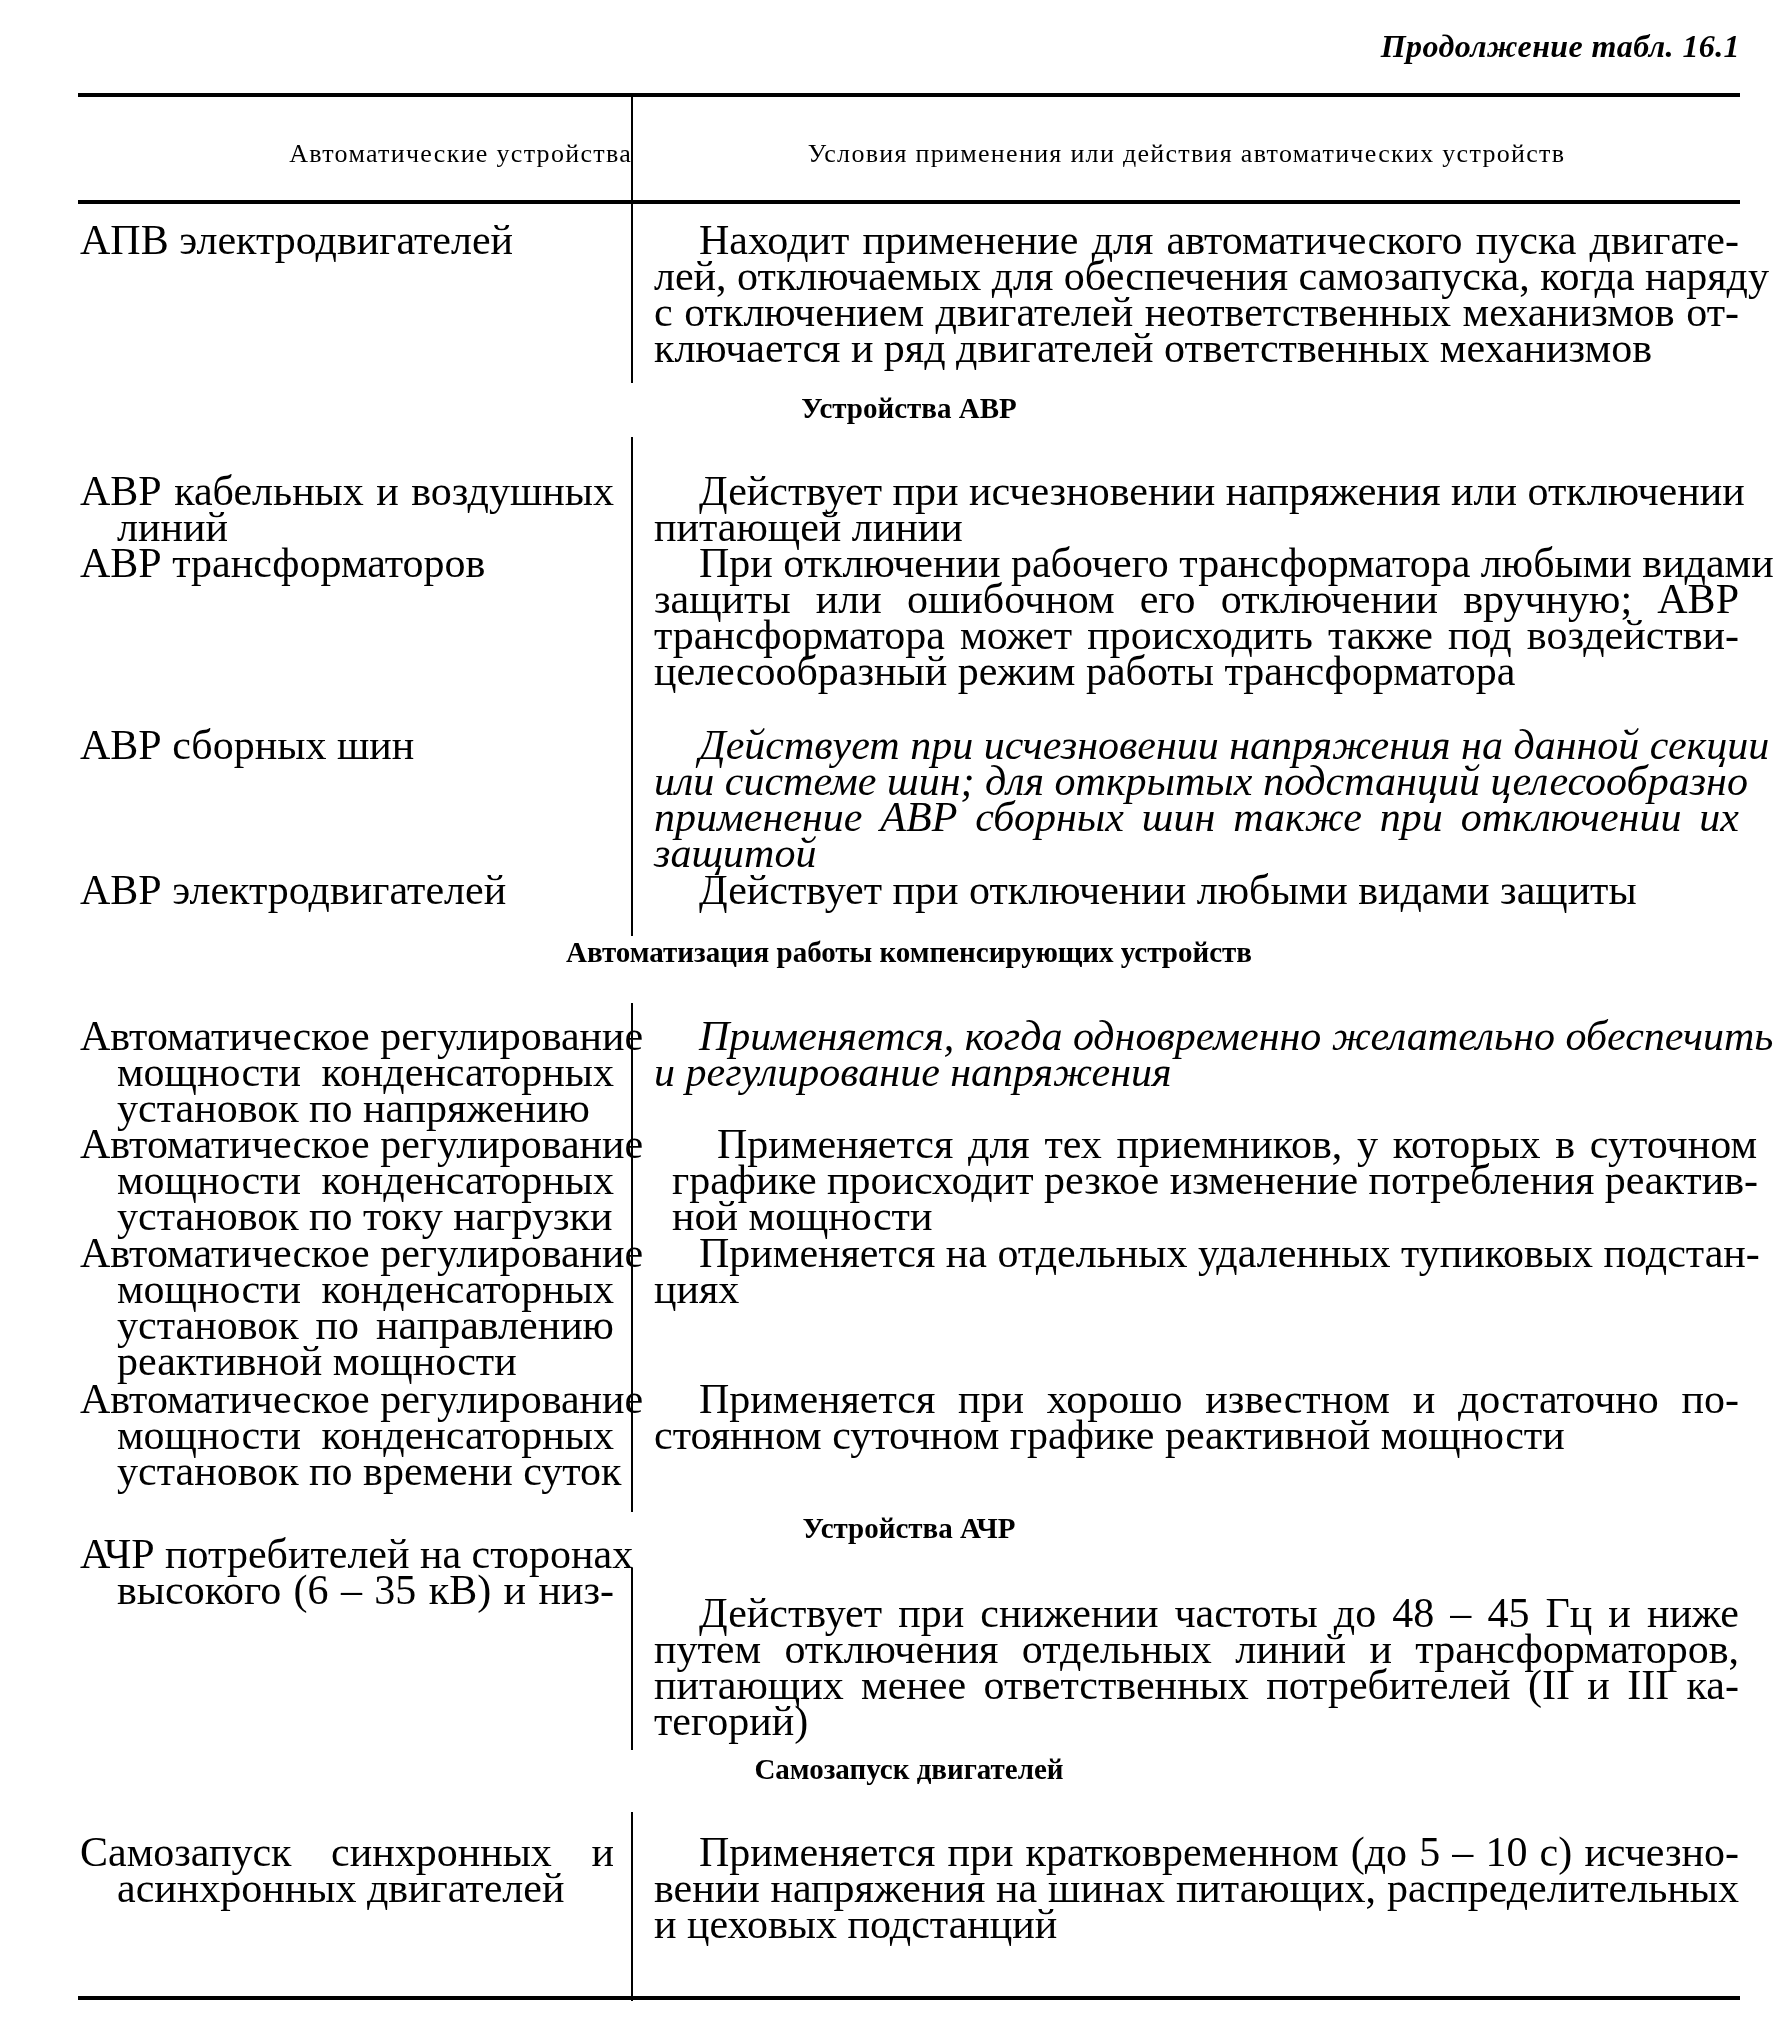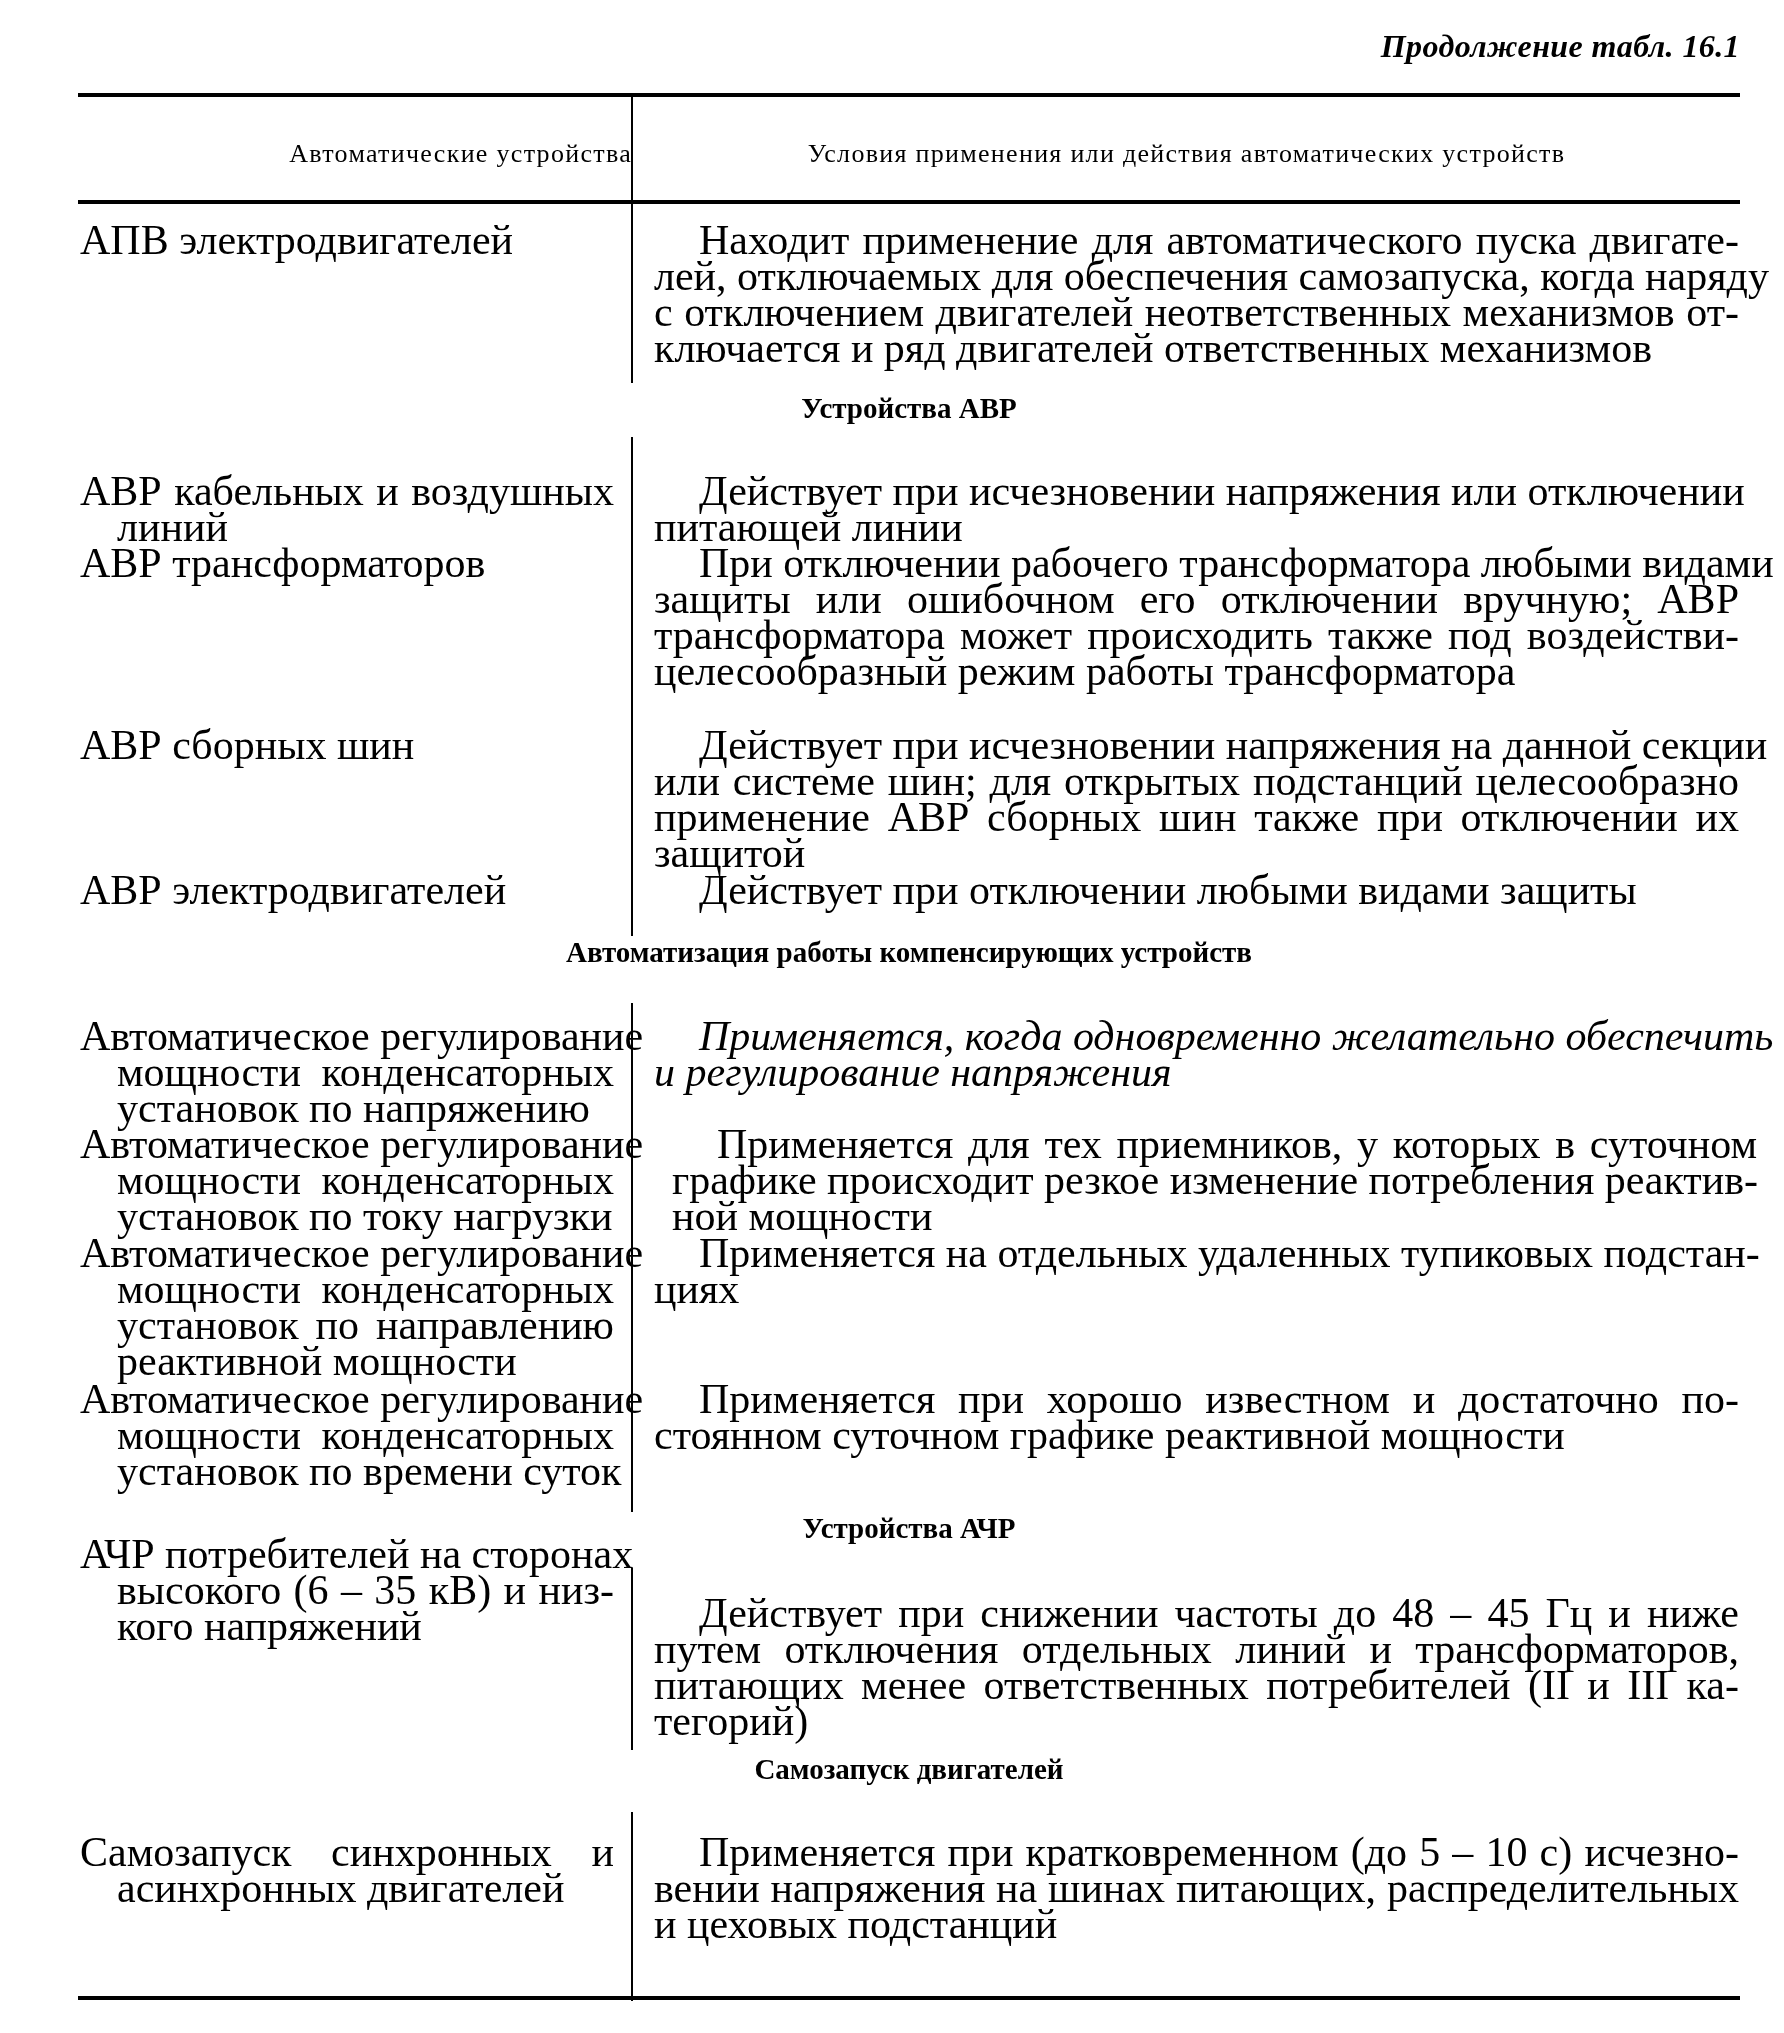--- a/index.html
+++ b/index.html
@@ -82,21 +82,21 @@
     <div class="cell right-cell" style="top: 545px;">
       <span class="ln first">При отключении рабочего трансформатора любыми видами</span>
       <span class="ln">защиты или ошибочном его отключении вручную; АВР</span>
       <span class="ln">трансформатора может происходить также под воздействи-</span>
       <span class="ln last">целесообразный режим работы трансформатора</span>
     </div>
     <div></div>
     <div class="cell left-cell" style="top: 727px;">
       <span class="ln last free">АВР сборных шин</span>
     </div>
-    <div class="cell right-cell" style="top: 727px;">
+    <div class="cell right-cell" style="top: 727px; font-style: italic;">
       <span class="ln first">Действует при исчезновении напряжения на данной секции</span>
       <span class="ln">или системе шин; для открытых подстанций целесообразно</span>
       <span class="ln">применение АВР сборных шин также при отключении их</span>
       <span class="ln last">защитой</span>
     </div>
     <div></div>
     <div class="cell left-cell" style="top: 872px;">
       <span class="ln last free">АВР электродвигателей</span>
     </div>
     <div class="cell right-cell" style="top: 872px;">
@@ -143,21 +143,20 @@
     </div>
     <div class="cell right-cell" style="top: 1381px;">
       <span class="ln first">Применяется при хорошо известном и достаточно по-</span>
       <span class="ln last">стоянном суточном графике реактивной мощности</span>
     </div>
     <div class="section-title" style="top: 1512px;">Устройства АЧР</div>
     <div></div>
     <div class="cell left-cell" style="top: 1536px;">
       <span class="ln">АЧР потребителей на сторонах</span>
       <span class="ln ind">высокого (6 – 35 кВ) и низ-</span>
-      <span class="ln ind last">кого напряжений</span>
     </div>
     <div class="cell right-cell" style="top: 1595px;">
       <span class="ln first">Действует при снижении частоты до 48 – 45 Гц и ниже</span>
       <span class="ln">путем отключения отдельных линий и трансформаторов,</span>
       <span class="ln">питающих менее ответственных потребителей (II и III ка-</span>
       <span class="ln last">тегорий)</span>
     </div>
     <div class="section-title" style="top: 1753px;">Самозапуск двигателей</div>
     <div></div>
     <div class="cell left-cell" style="top: 1834px;">

